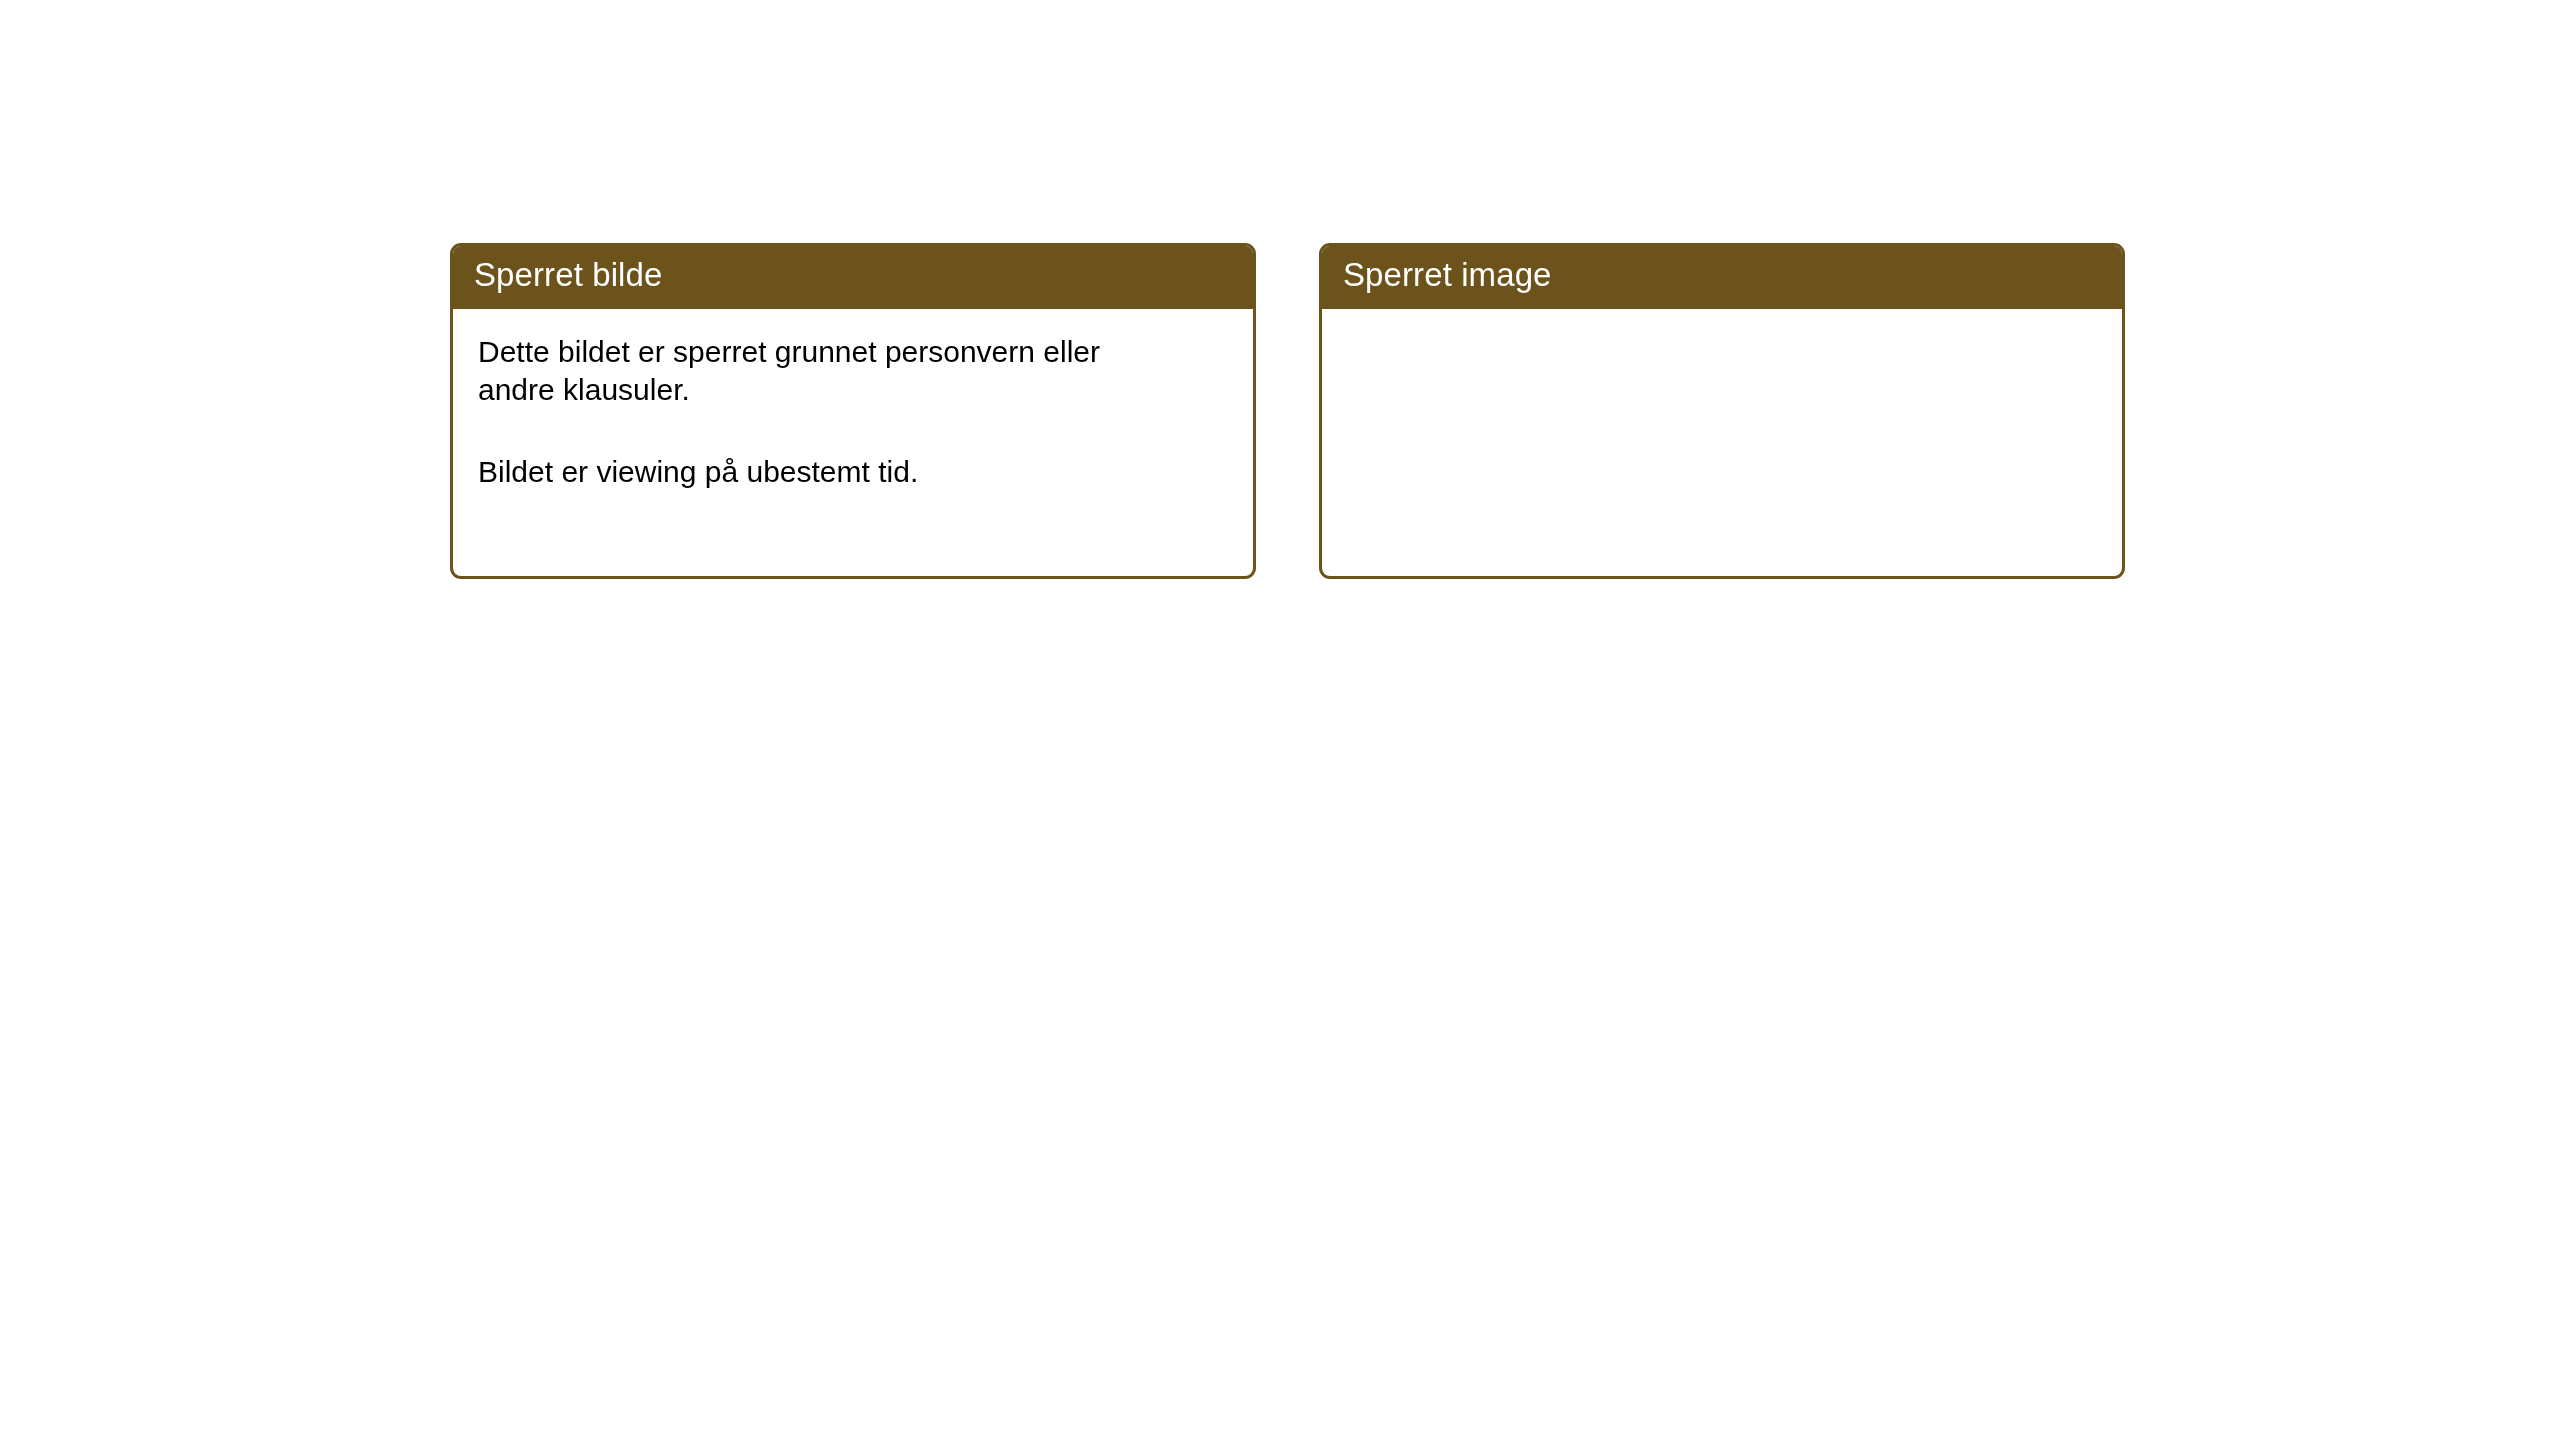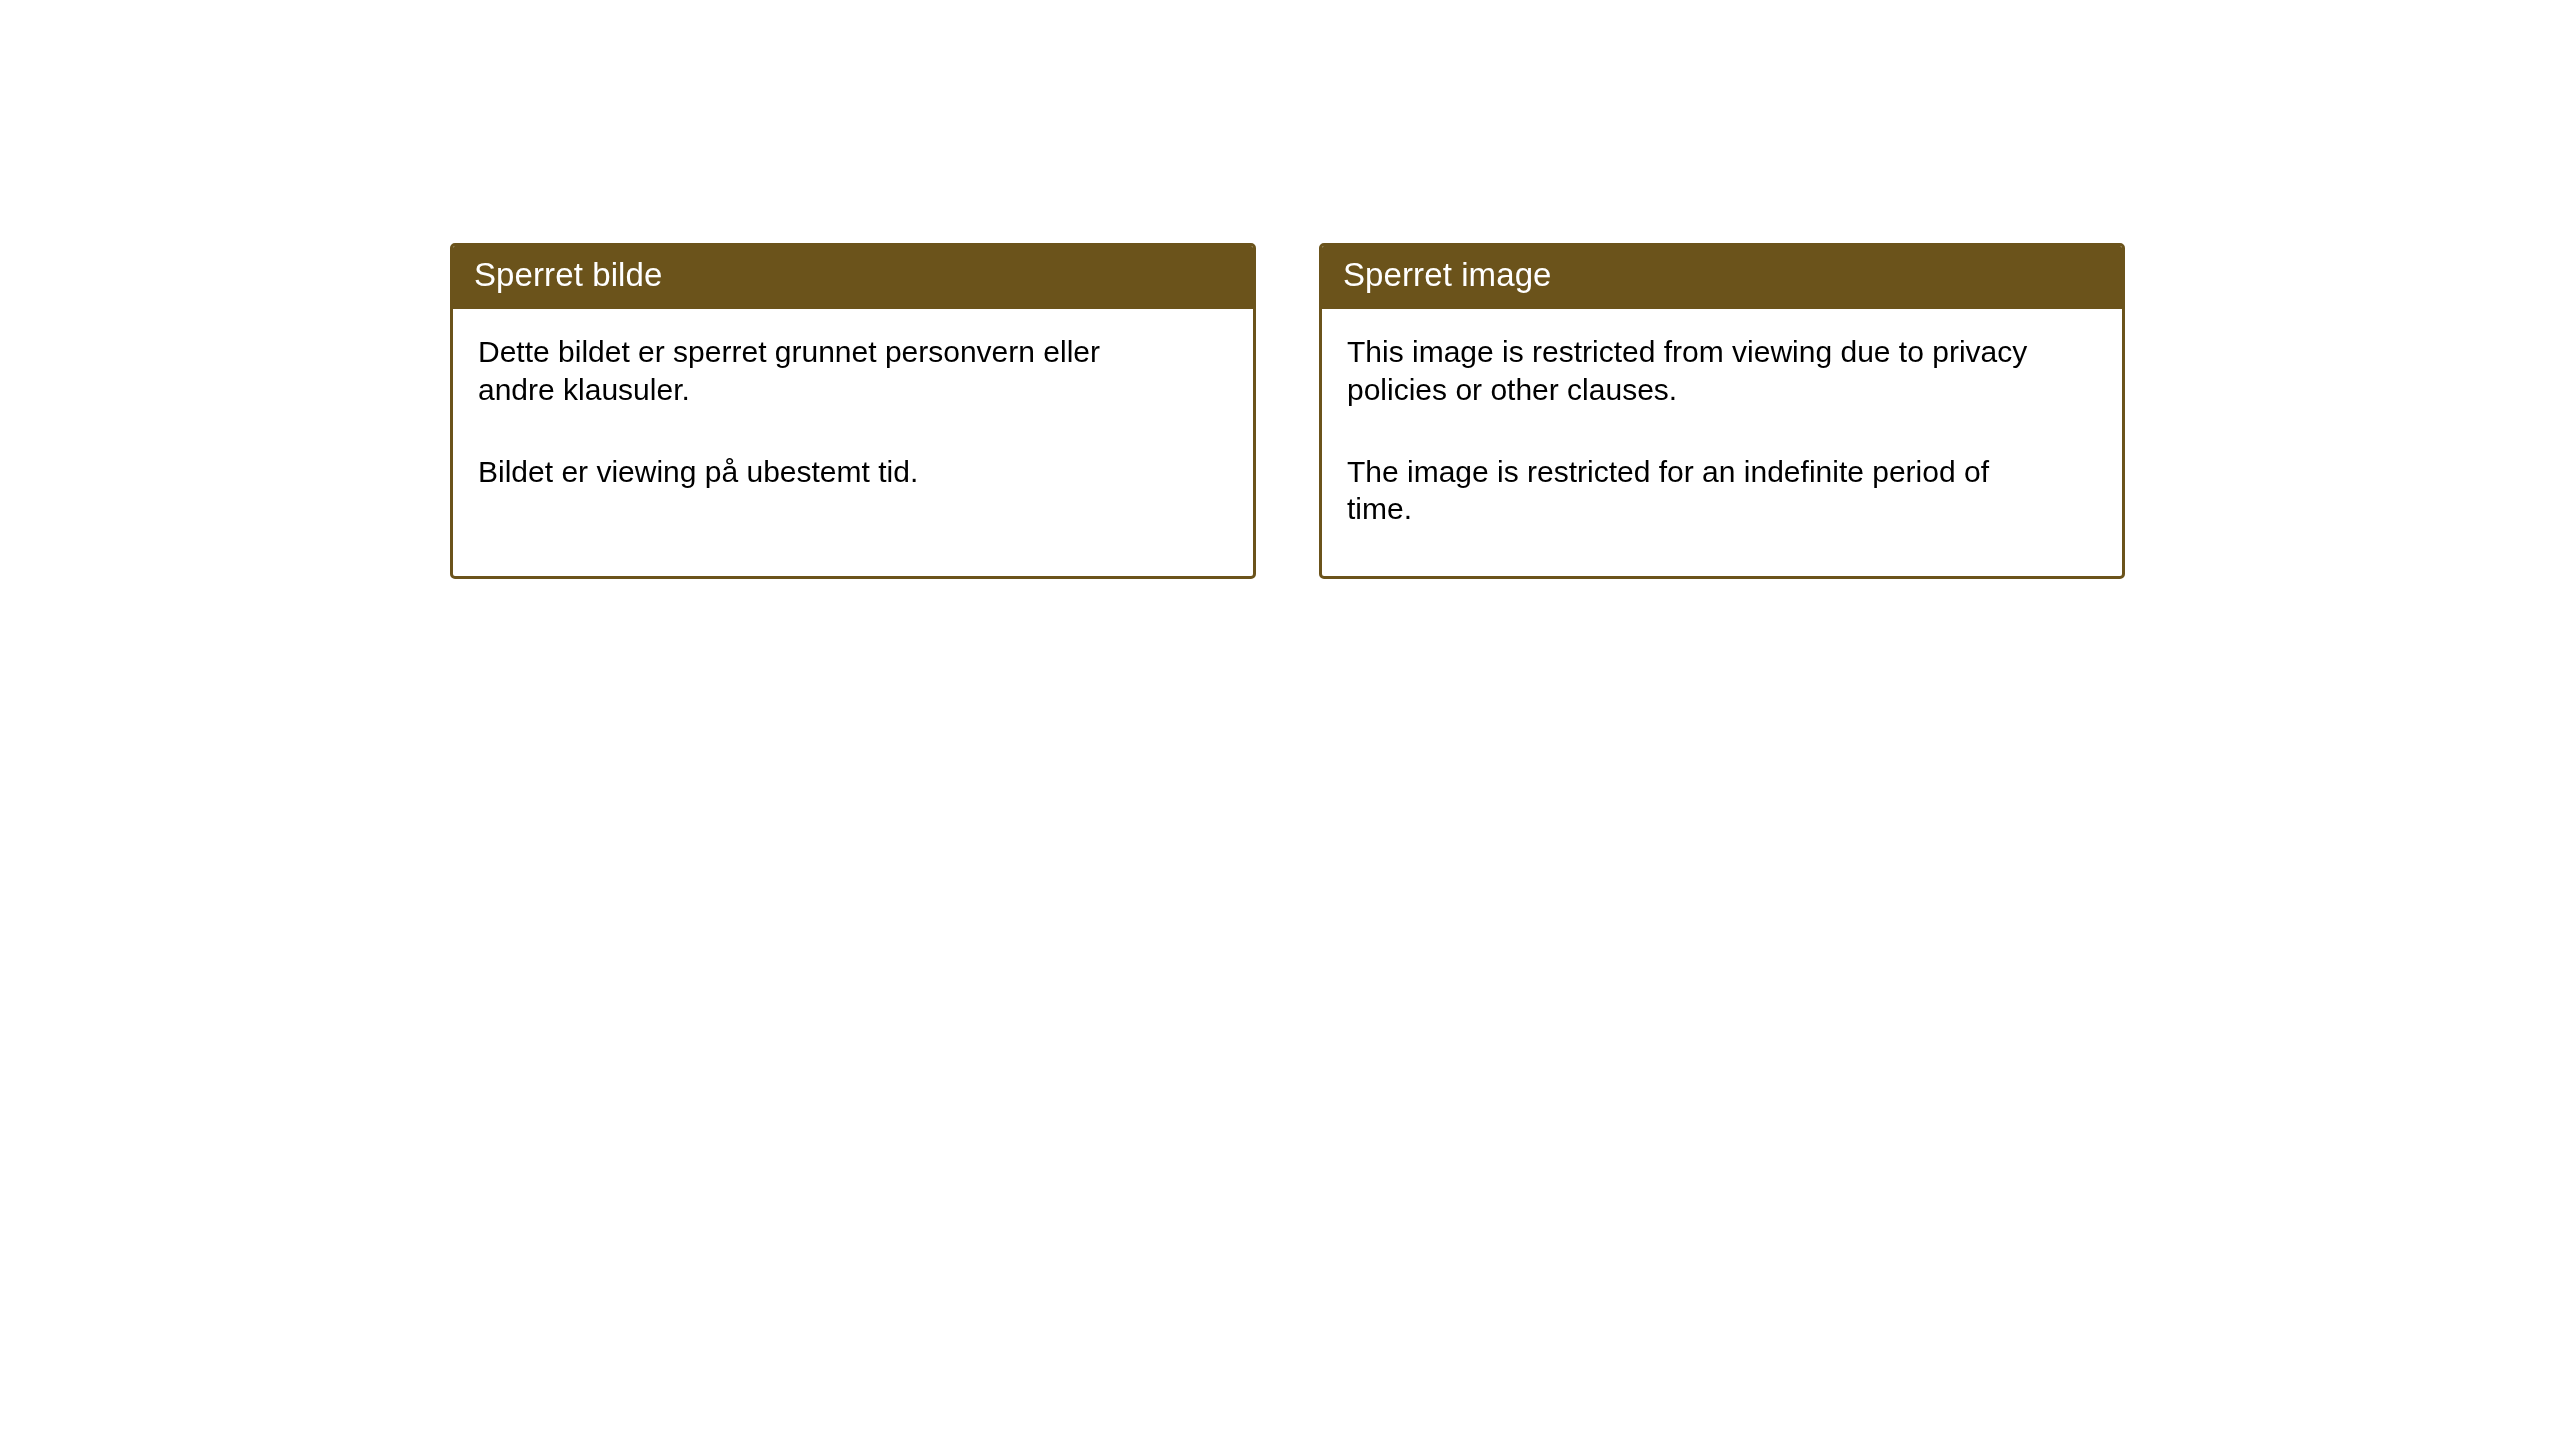--- a/index.html
+++ b/index.html
@@ -27,21 +27,21 @@
     align-items: flex-start;
     gap: 63px;
   }
 
   .notice-card {
     box-sizing: border-box;
     width: 806px;
     min-height: 336px;
     background: #ffffff;
     border: 3px solid #6B531B;
-    border-radius: 5px;
+    border-radius: 11px;
     overflow: hidden;
     display: flex;
     flex-direction: column;
   }
 
   .card-header {
     box-sizing: border-box;
     background: #6B531B;
     
     margin: -3px -3px 0 -3px;
@@ -91,19 +91,15 @@
     <div class="card-body">
       <p class="card-paragraph">Dette bildet er sperret grunnet personvern eller andre klausuler.</p>
       <p class="card-paragraph">Bildet er viewing på ubestemt tid.</p>
     </div>
   </section>
 
   <section class="notice-card">
     <header class="card-header">
       <h1 class="card-title">Sperret image</h1>
     </header>
-    <div class="card-body">
-      <p class="card-paragraph">This image is restricted from viewing due to privacy policies or other clauses.</p>
-      <p class="card-paragraph">The image is restricted for an indefinite period of time.</p>
-    </div>
   </section>
 
 </div>
 
 </body></html>

